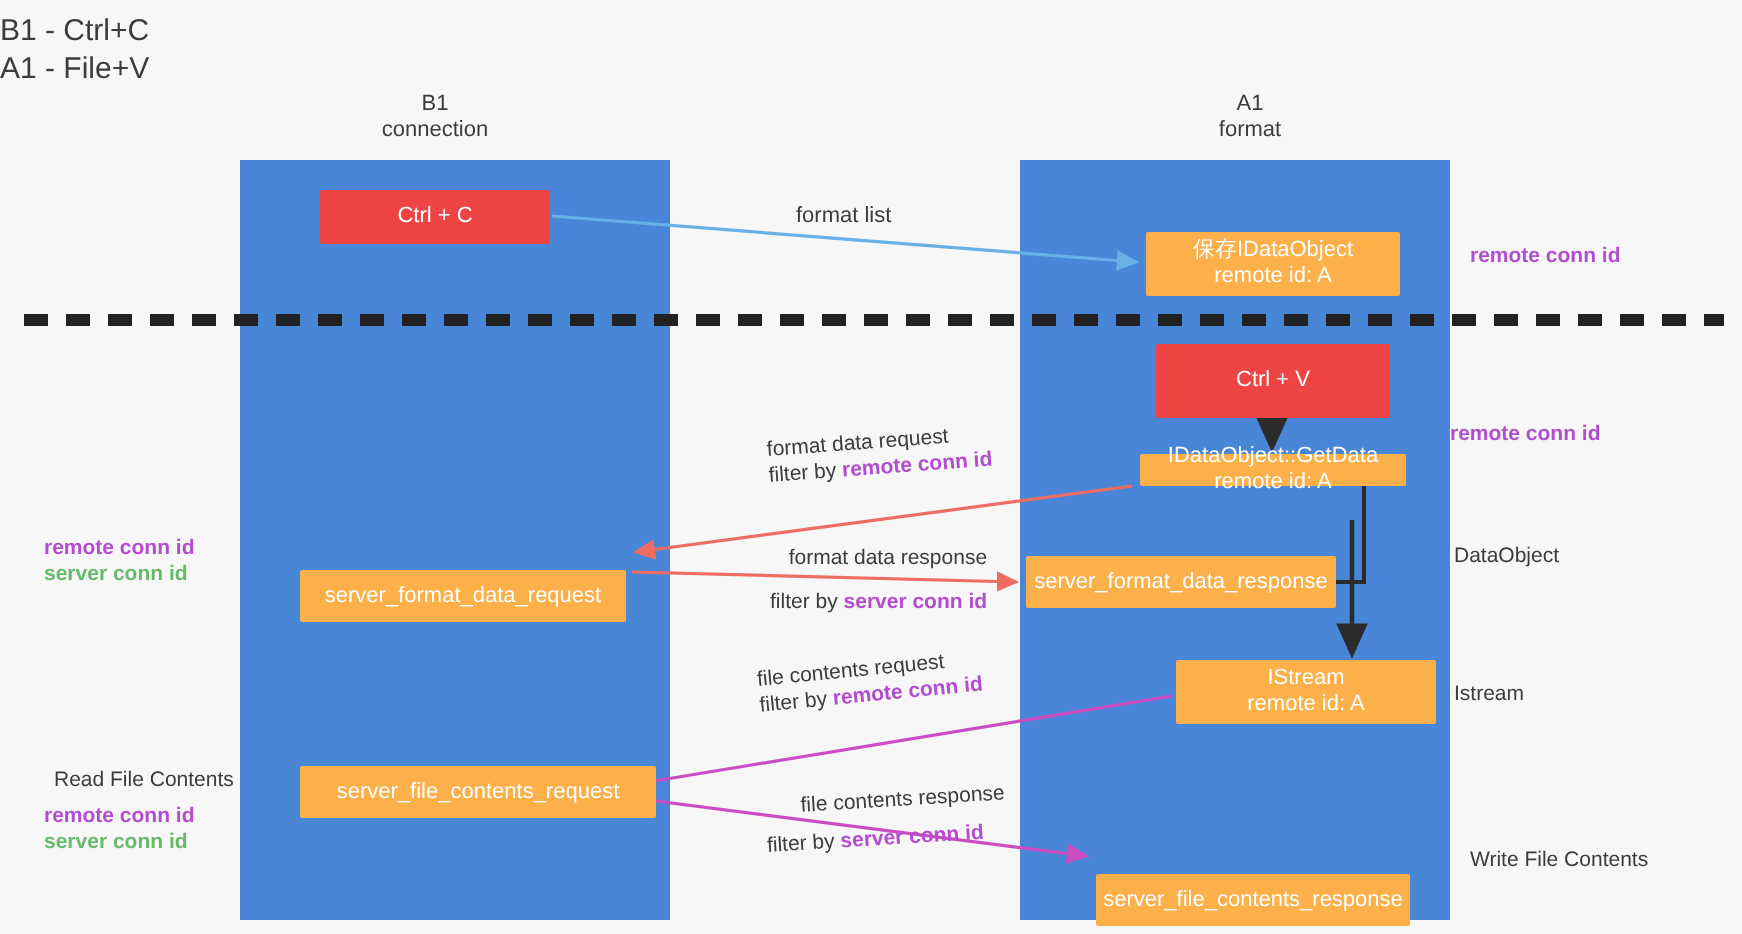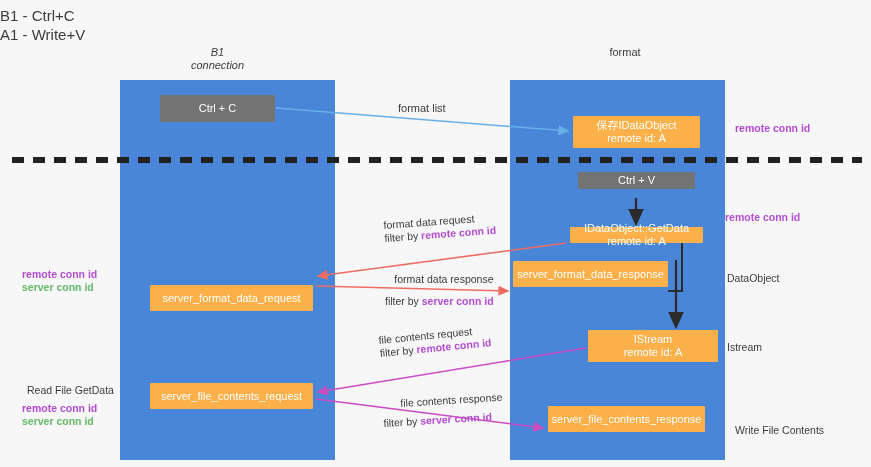--- a/index.html
+++ b/index.html
@@ -22,21 +22,21 @@
     color:#3c3c3c;
   }
 
   
   .col-head{
     text-align:center;
     font-size:11px;
     line-height:13px;
     color:#3c3c3c;
   }
-  #head-b1{left:150px;top:46px;width:135px;font-style:italic;}
+  #head-b1{left:150px;top:46px;width:135px;}
   #head-a1{left:550px;top:46px;width:150px;}
 
   
   .lane{background:#4a86d8;}
   #lane-b1{left:120px;top:80px;width:215px;height:380px;}
   #lane-a1{left:510px;top:80px;width:215px;height:380px;}
 
   
   svg#wires{position:absolute;left:0;top:0;width:871px;height:467px;overflow:visible;}
 
@@ -44,32 +44,32 @@
   .node{
     box-sizing:border-box;
     display:flex;flex-direction:column;
     align-items:center;justify-content:center;
     color:#ffffff;
     font-size:11px;
     line-height:13px;
     text-align:center;
     border-radius:1px;
   }
-  .green{background:#737373;}
+  .green{background:#ef4444;}
   .orange{background:#fbb04a;}
 
   #n-ctrlc{left:160px;top:95px;width:115px;height:27px;}
   #n-idataobject{left:573px;top:116px;width:127px;height:32px;}
-  #n-ctrlv{left:578px;top:172px;width:117px;height:17px;}
+  #n-ctrlv{left:578px;top:172px;width:117px;height:37px;}
   #n-getdata{left:570px;top:227px;width:133px;height:16px;}
   #n-sfdreq{left:150px;top:267px;width:163px;height:26px;margin-top:18px;}
-  #n-sfdresp{left:513px;top:261px;width:155px;height:26px;}
+  #n-sfdresp{left:513px;top:278px;width:155px;height:26px;}
   #n-istream{left:588px;top:330px;width:130px;height:32px;}
-  #n-sfcreq{left:150px;top:383px;width:163px;height:26px;}
-  #n-sfcresp{left:548px;top:406px;width:157px;height:26px;}
+  #n-sfcreq{left:150px;top:383px;width:178px;height:26px;}
+  #n-sfcresp{left:548px;top:437px;width:157px;height:26px;}
 
   
   .ann{font-size:10.5px;line-height:13px;color:#3c3c3c;white-space:nowrap;}
   .purple{color:#b34cd1;font-weight:bold;}
   .green-t{color:#66bb6a;font-weight:bold;}
 
   #a-remote-1{left:735px;top:122px;}
   #a-remote-2{left:725px;top:211px;}
   #a-dataobject{left:727px;top:236px;margin-top:36px;}
   #a-istream{left:727px;top:341px;}
@@ -87,28 +87,29 @@
   #lbl-fcreq{left:378px;top:334px;transform:rotate(-5.5deg);}
   #lbl-fcresp{left:382px;top:398px;transform:rotate(-3.5deg);}
 </style>
 </head>
 <body>
 
 <div id="stage">
 
   <div class="abs" id="title">
     <div>B1 - Ctrl+C</div>
-    <div>A1 - Write+V</div>
+    <div>A1 - File+V</div>
   </div>
 
   <div class="abs col-head" id="head-b1">
     <div>B1</div>
     <div>connection</div>
   </div>
   <div class="abs col-head" id="head-a1">
+    <div>A1</div>
     <div>format</div>
   </div>
 
   <div class="abs lane" id="lane-b1"></div>
   <div class="abs lane" id="lane-a1"></div>
 
   <svg id="wires">
     <defs>
       <marker id="ah-blue" markerWidth="7" markerHeight="7" refX="6" refY="3.2" orient="auto">
         <path d="M0,0 L7,3.2 L0,6.4 z" fill="#67b0e8"></path>
@@ -217,20 +218,20 @@
   <div class="abs ann purple" id="a-remote-2">remote conn id</div>
   <div class="abs ann" id="a-dataobject">DataObject</div>
   <div class="abs ann" id="a-istream">Istream</div>
   <div class="abs ann" id="a-write">Write File Contents</div>
 
   <div class="abs ann" id="a-left-ids">
     <div class="purple">remote conn id</div>
     <div class="green-t">server conn id</div>
   </div>
 
-  <div class="abs ann" id="a-read">Read File GetData</div>
+  <div class="abs ann" id="a-read">Read File Contents</div>
 
   <div class="abs ann" id="a-left-ids2">
     <div class="purple">remote conn id</div>
     <div class="green-t">server conn id</div>
   </div>
 
 </div>
 
 </body></html>

